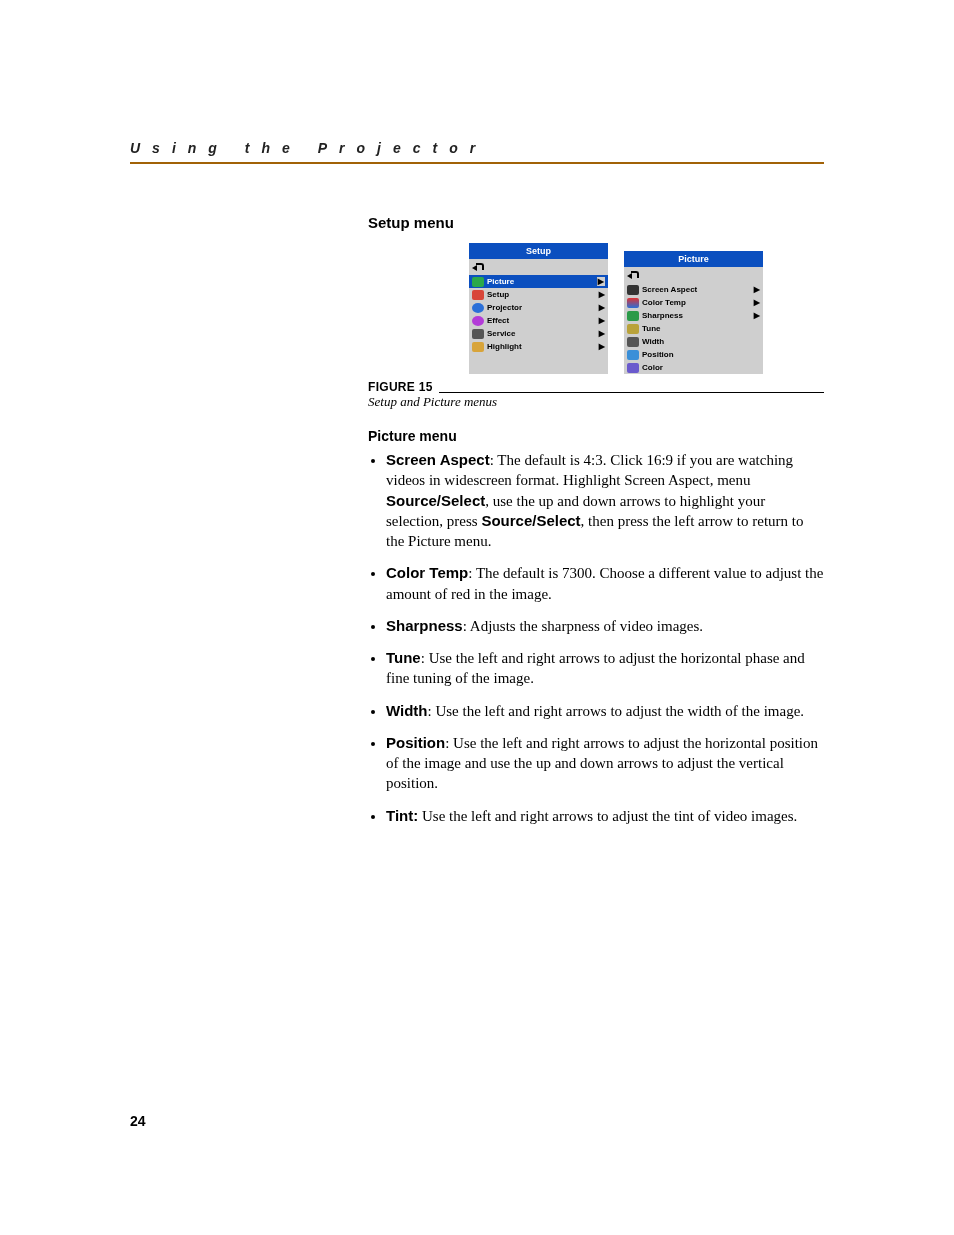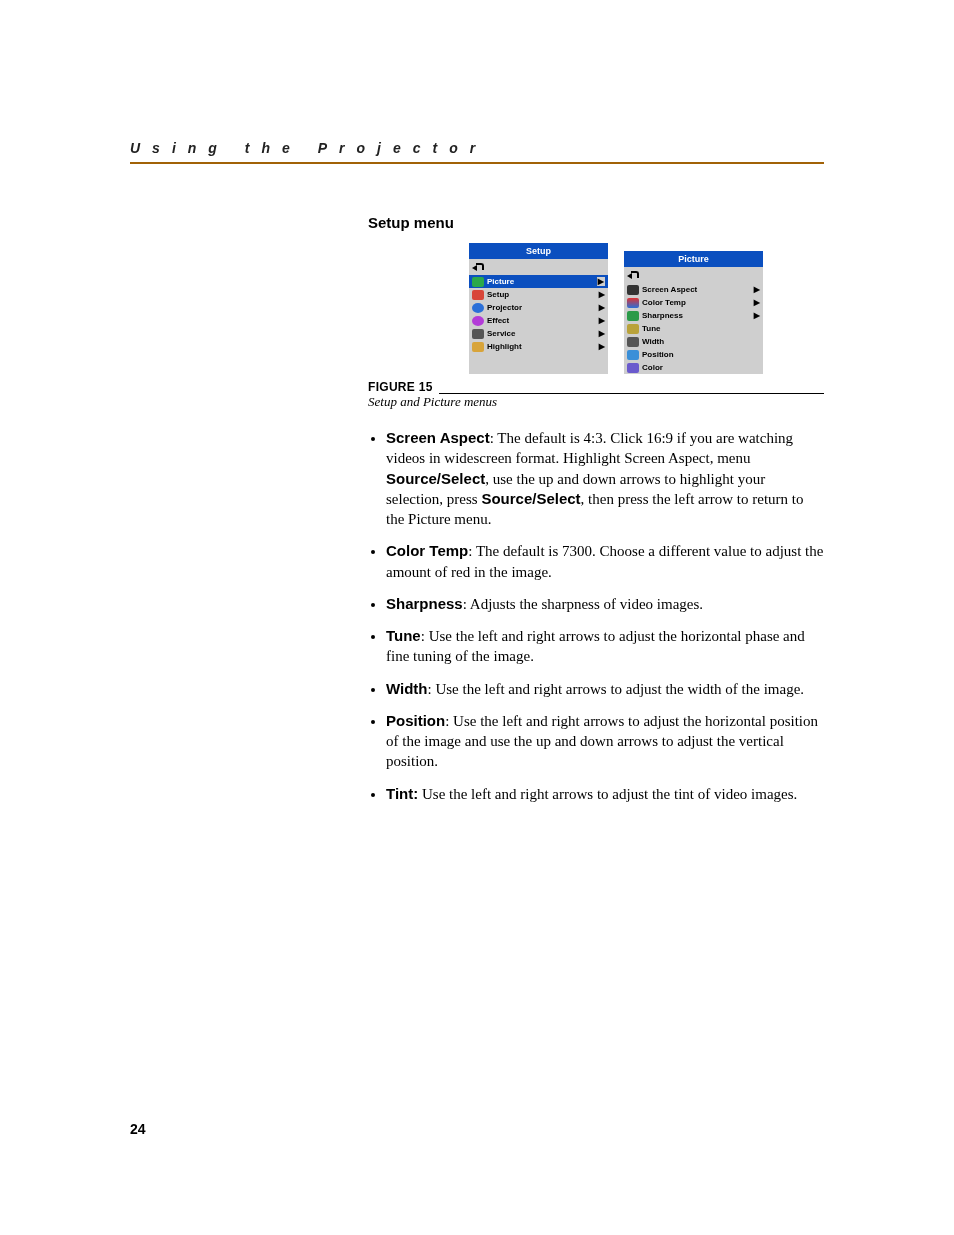--- a/index.html
+++ b/index.html
@@ -75,21 +75,21 @@
   .osd-row .ar { font-size: 8px; }
   .osd-row.sel { background: #0b4fbf; color: #fff; }
   .osd-back {
     display: flex;
     align-items: center;
     padding: 2px 3px 0 3px;
     height: 14px;
   }
   .figure-label-row {
     display: flex;
-    align-items: flex-end;
+    align-items: center;
   }
   .figure-label {
     font-family: Arial, Helvetica, sans-serif;
     font-weight: bold;
     font-size: 12px;
     letter-spacing: 0.3px;
     white-space: nowrap;
   }
   .figure-label .sc { font-variant: small-caps; }
   .figure-line-ext {
@@ -120,21 +120,21 @@
     margin-bottom: 12px;
     font-family: Georgia, 'Times New Roman', serif;
   }
   ul.bullets li b, ul.bullets li strong {
     font-family: Arial, Helvetica, sans-serif;
     font-weight: bold;
   }
   .pgnum {
     position: absolute;
     left: 130px;
-    bottom: 98px;
+    bottom: 106px;
     font-family: Arial, Helvetica, sans-serif;
     font-weight: bold;
     font-size: 14px;
   }
   .back-arrow {
     width: 12px; height: 10px; display:inline-block; position:relative;
   }
   .back-arrow::before{
     content:"";
     position:absolute; left:0; top:2px;
@@ -238,20 +238,21 @@
         </div>
       </div>
     </div>
 
     <div class="figure-label-row">
       <div class="figure-label"><span class="sc">FIGURE 15</span></div>
       <div class="figure-line-ext"></div>
     </div>
     <div class="figure-caption">Setup and Picture menus</div>
 
+    <div class="subhead">Picture menu</div>
 
     <ul class="bullets">
       <li>
         <b>Screen Aspect</b><span>: The default is 4:3. Click 16:9 if you are watching videos in widescreen format. Highlight Screen Aspect, menu </span><b>Source/Select</b><span>, use the up and down arrows to highlight your selection, press </span><b>Source/Select</b><span>, then press the left arrow to return to the Picture menu.</span>
       </li>
       <li>
         <b>Color Temp</b><span>: The default is 7300. Choose a different value to adjust the amount of red in the image.</span>
       </li>
       <li>
         <b>Sharpness</b><span>: Adjusts the sharpness of video images.</span>

